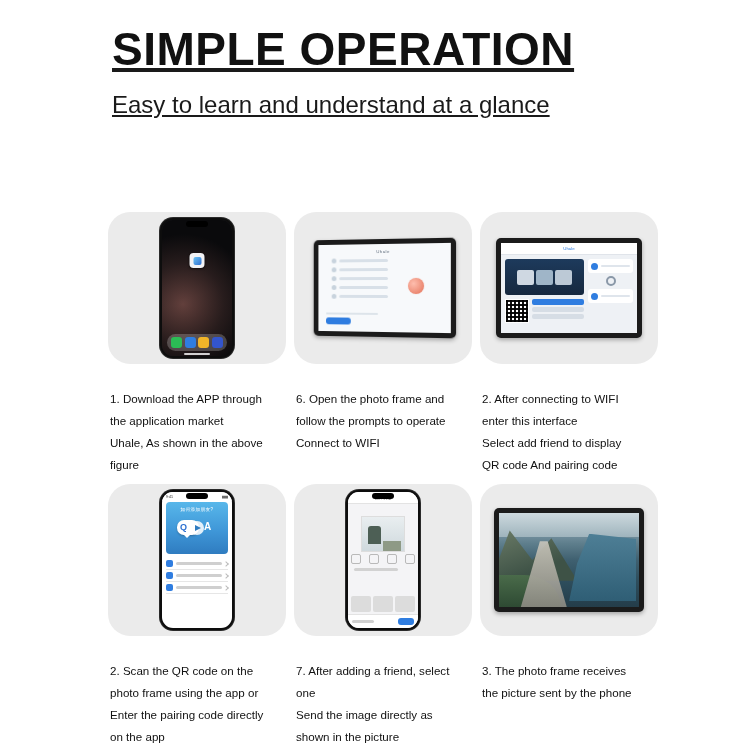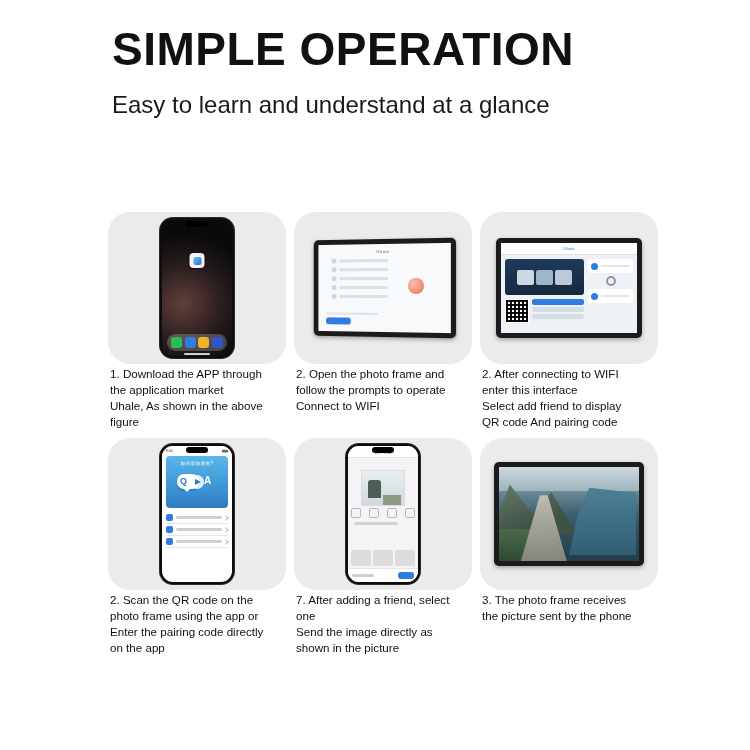--- a/index.html
+++ b/index.html
@@ -12,20 +12,21 @@
     background: #ffffff;
     font-family: "Liberation Sans", sans-serif;
     color: #1a1a1a;
     overflow: hidden;
   }
   .page {
     position: relative;
     width: 681px;
     height: 750px;
     box-sizing: border-box;
+    text-decoration: underline;
   }
 
   
   .header {
     padding: 22px 0 0 0;
     text-align: left;
   }
   .title {
     margin: 0 0 0 112px;
     font-size: 46px;
@@ -65,23 +66,23 @@
     height: 152px;
     background: #ebebeb;
     border-radius: 22px;
     display: flex;
     align-items: center;
     justify-content: center;
     overflow: hidden;
     position: relative;
   }
   .caption {
-    margin-top: 2px;
+    margin-top: 24px;
     font-size: 11.6px;
-    line-height: 16px;
+    line-height: 22px;
     color: #111111;
     padding: 0 2px;
     white-space: pre-line;
   }
 
   
   .phone {
     width: 74px;
     height: 140px;
     background: #0d0d0d;
@@ -663,21 +664,21 @@
                     <b></b>
                   </div>
               </div>
               <div class="wiz-dot"></div>
               <div class="wiz-foot"></div>
               <div class="wiz-btn"></div>
             </div>
           </div>
         </div>
       </div>
-      <div class="caption">2. Open the photo frame and
+      <div class="caption">6. Open the photo frame and
 follow the prompts to operate
 Connect to WIFI</div>
     </div>
 
     <div class="cell">
       <div class="thumb">
         <div class="frame f3">
           <div class="inner">
             <div class="ui3">
               <div class="bar">Uhale</div>

